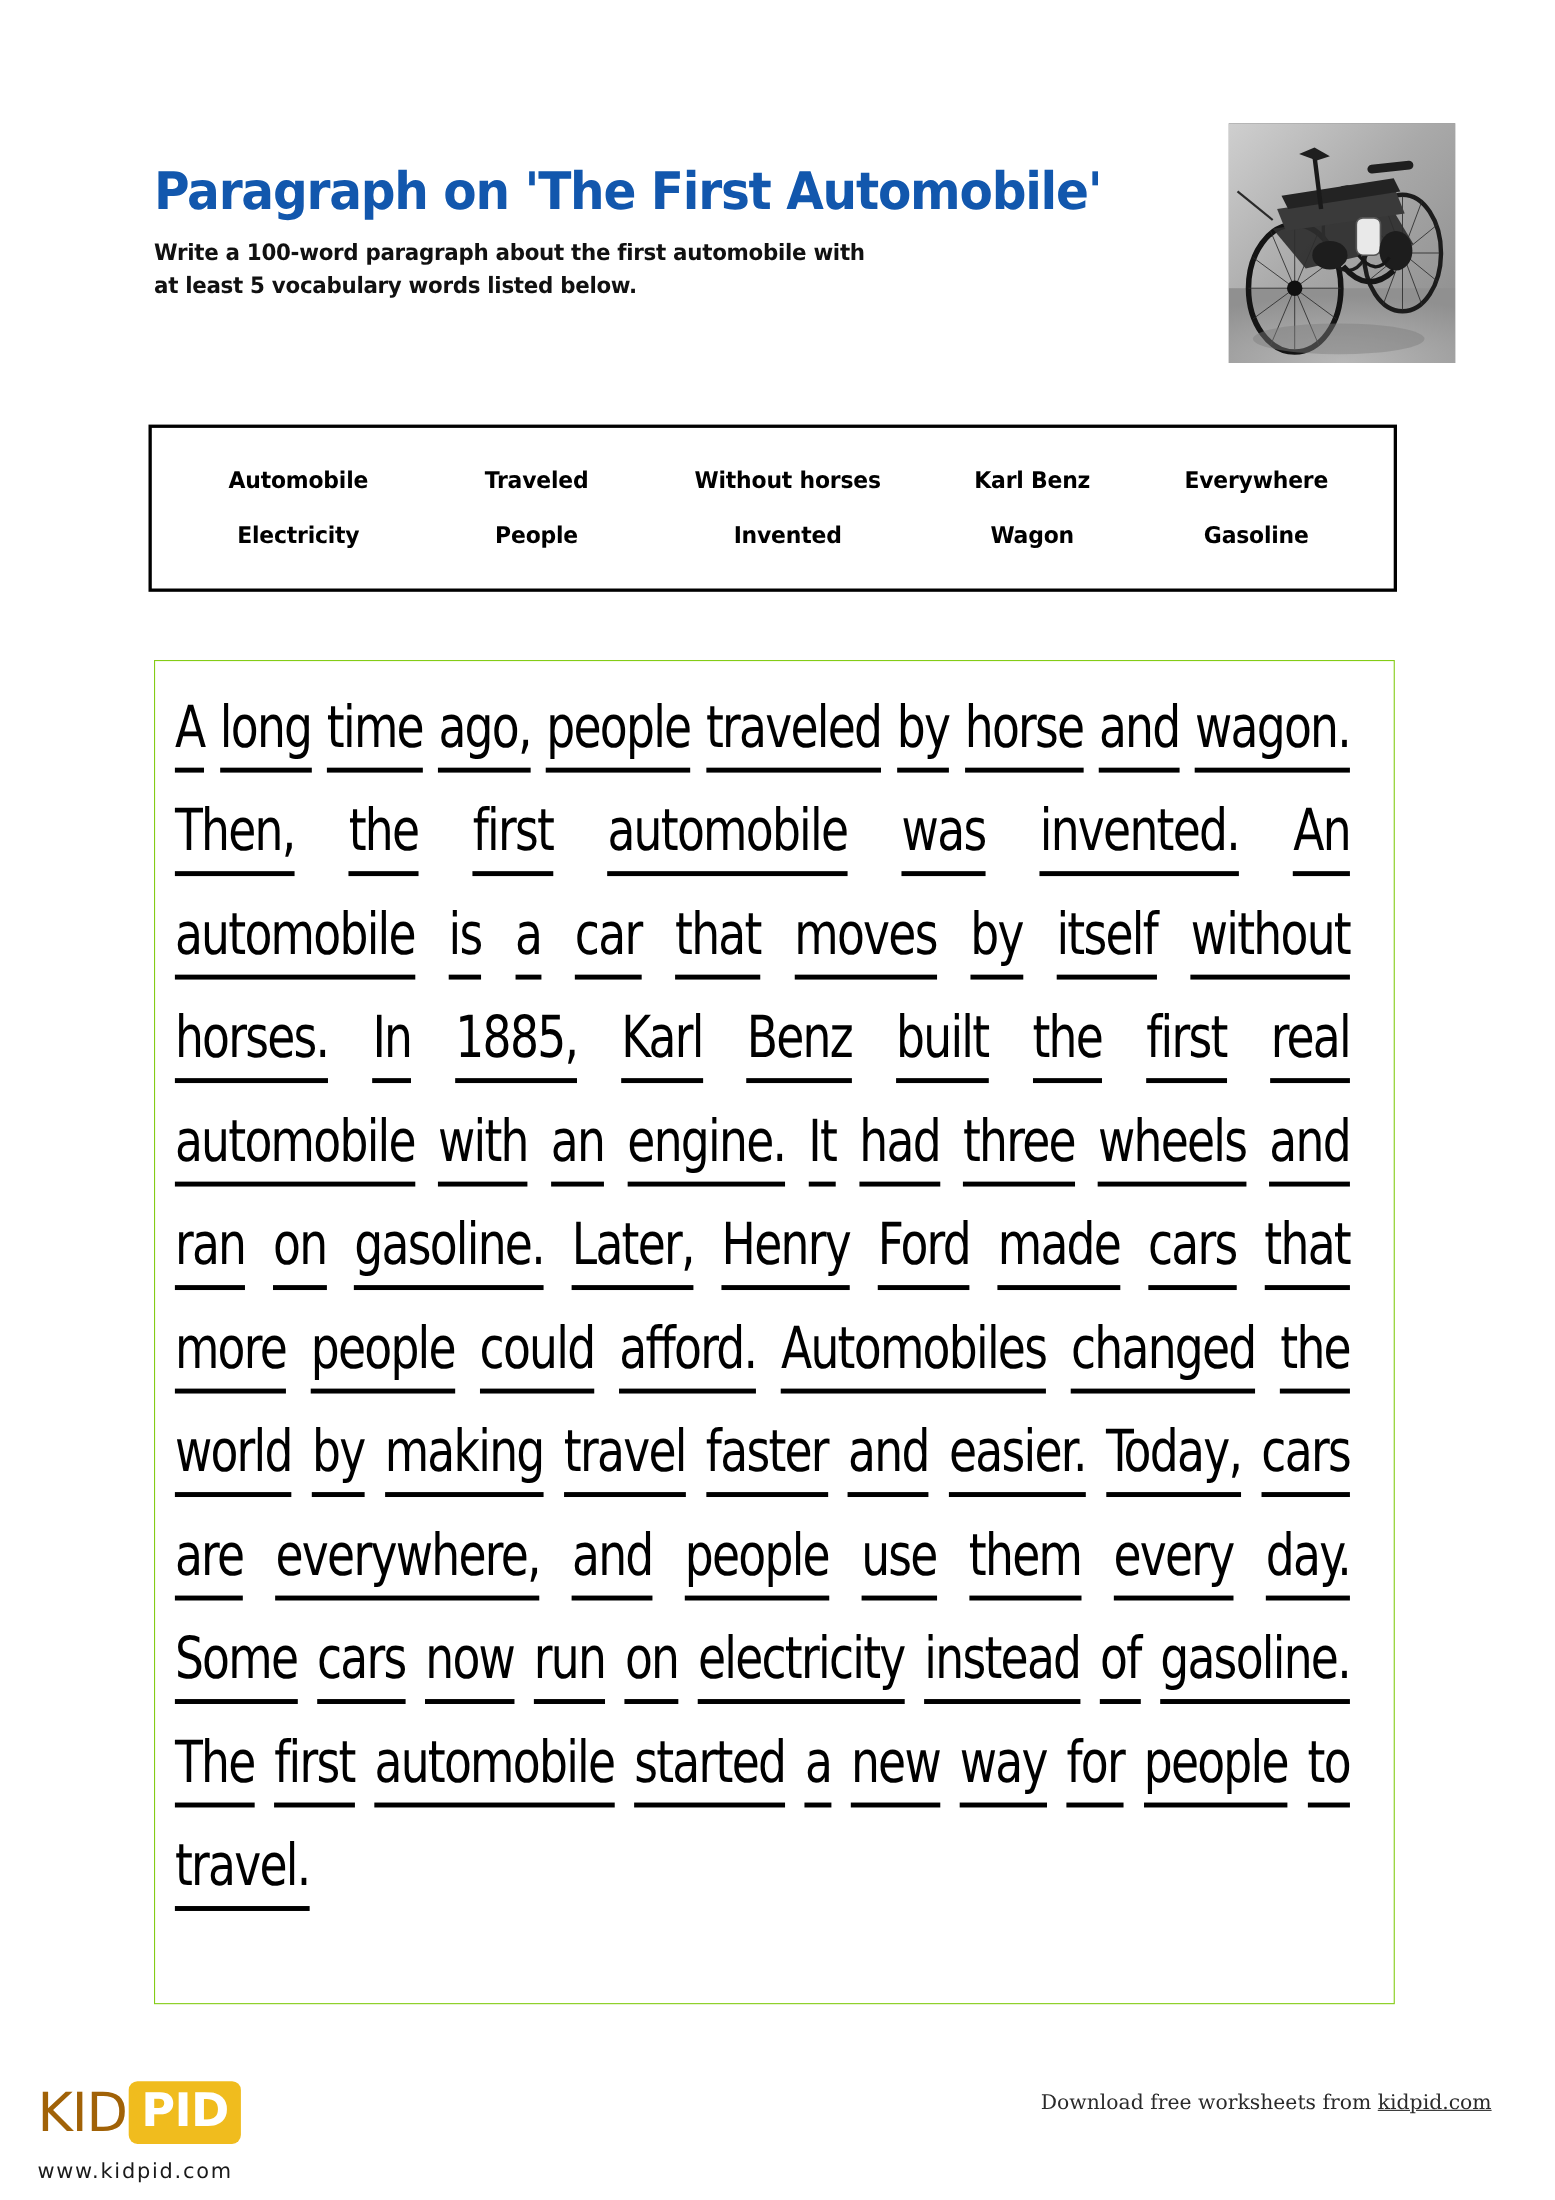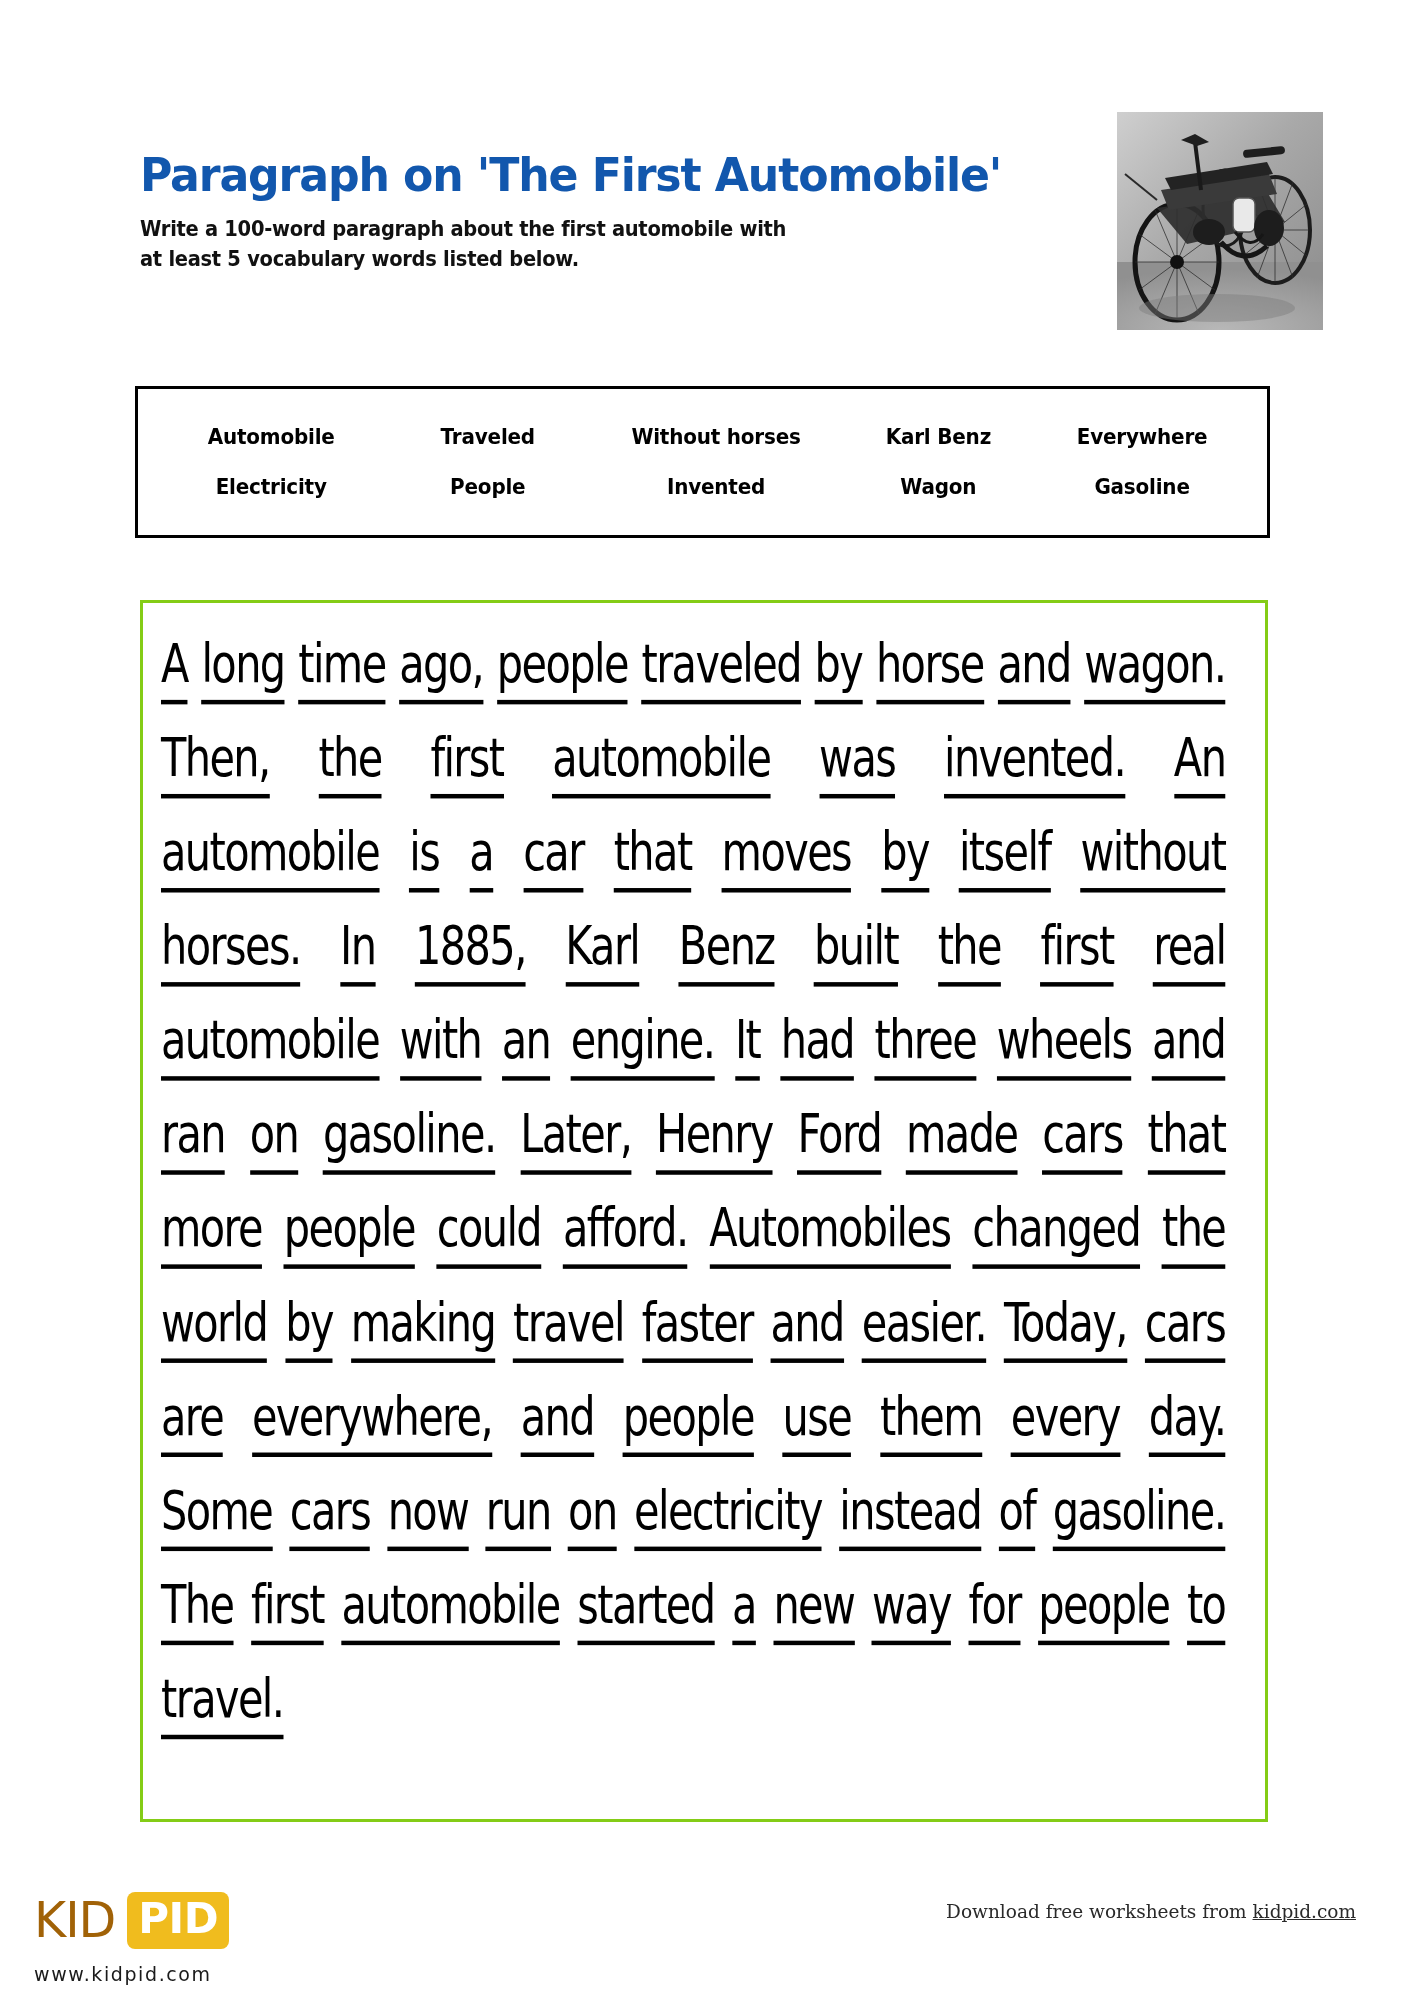--- a/index.html
+++ b/index.html
@@ -92,21 +92,21 @@
   .vc3 { flex: 0 0 18.5%; }
   .vc4 { flex: 0 0 19.0%; }
 
   
   #answer-box {
     position: absolute;
     left: 140px;
     top: 600px;
     width: 1128px;
     height: 1222px;
-    border: 3px solid #84cc16;
+    border: 1px solid #84cc16;
     box-sizing: border-box;
     padding: 14px 18px 10px 18px;
     overflow: hidden;
   }
   #answer-text {
     font-family: "DejaVu Sans Condensed", "DejaVu Sans", sans-serif;
     font-size: 47px;
     line-height: 84px;
     color: #000000;
     text-align: justify;
@@ -148,21 +148,21 @@
   #logo-pid {
     background: #f0bc1e;
     color: #ffffff;
     font-family: "DejaVu Sans", sans-serif;
     font-size: 42px;
     font-weight: bold;
     letter-spacing: -0.5px;
     line-height: 1;
     padding: 6px 11px 9px 11px;
     border-radius: 8px;
-    margin-left: 12px;
+    margin-left: 2px;
   }
   #logo-url {
     margin-top: 15px;
     font-family: "DejaVu Sans", sans-serif;
     font-size: 19px;
     color: #1a1a1a;
     letter-spacing: 1.6px;
   }
   #footer-notice {
     position: absolute;

